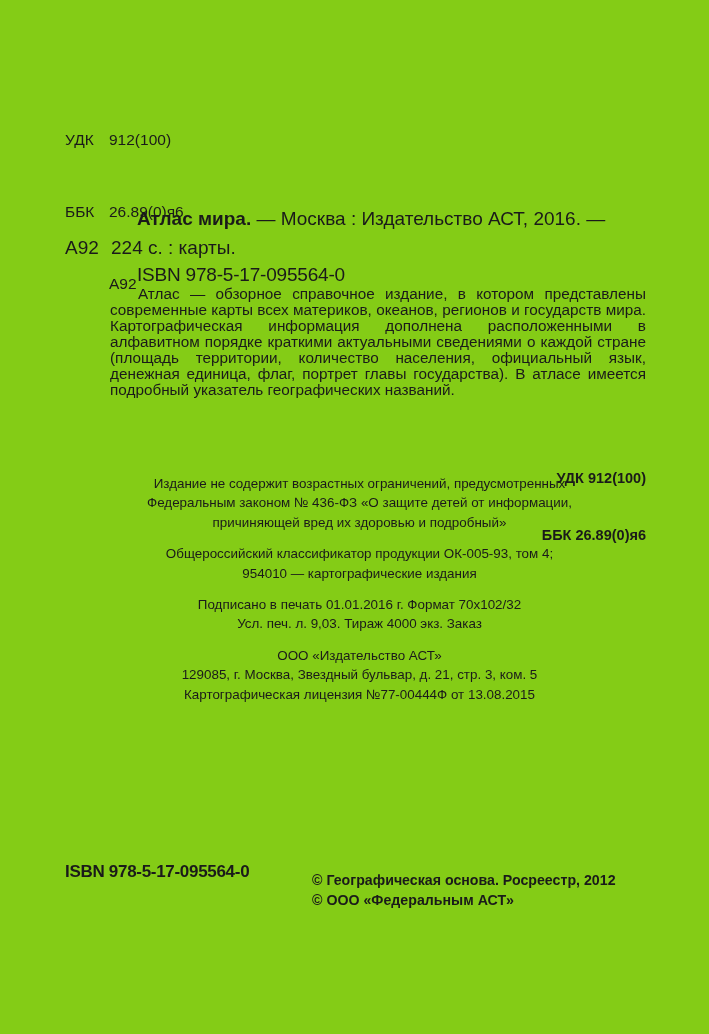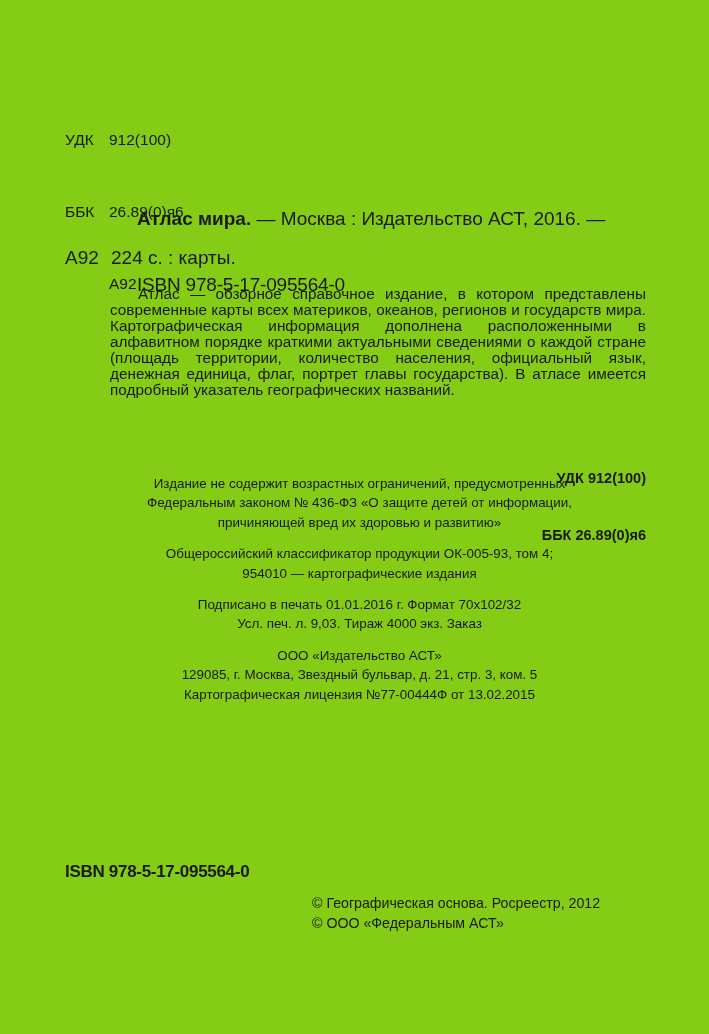--- a/index.html
+++ b/index.html
@@ -41,21 +41,21 @@
     line-height: 25px;
   }
   .biblio .line1 {
     padding-left: 72px;
   }
   .biblio .line1 .title {
     font-weight: bold;
   }
   .biblio .line2 {
     position: relative;
-    margin-top: 14px;
+    margin-top: 4px;
   }
   .biblio .line2 .shelf {
     display: inline-block;
     width: 44px;
   }
   .biblio .line2 .pages {
     display: inline-block;
     padding-left: 2px;
   }
   .biblio .isbn-line {
@@ -116,24 +116,24 @@
     font-size: 17px;
     font-weight: bold;
     font-family: "Liberation Sans Narrow", "Liberation Sans", sans-serif;
     letter-spacing: -0.3px;
   }
 
   
   .copyright {
     position: absolute;
     left: 312px;
-    top: 893px;
+    top: 870px;
     font-size: 14.2px;
     line-height: 20px;
-    font-weight: normal;
+    font-weight: bold;
   }
   .copyright div { white-space: nowrap; }
 </style>
 </head>
 <body>
 
 <div class="page">
 
   <div class="udc-block">
     <div class="row"><span class="lbl">УДК</span><span>912(100)</span></div>
@@ -152,37 +152,37 @@
   <div class="udc-right">
     <div>УДК 912(100)</div>
     <div>ББК 26.89(0)я6</div>
   </div>
 
   <div class="imprint">
 
     <div class="grp">
       <div>Издание не содержит возрастных ограничений, предусмотренных</div>
       <div>Федеральным законом № 436-ФЗ «О защите детей от информации,</div>
-      <div>причиняющей вред их здоровью и развитию»</div>
+      <div>причиняющей вред их здоровью и подробный»</div>
     </div>
 
     <div class="grp">
       <div>Общероссийский классификатор продукции ОК-005-93, том 4;</div>
       <div>954010 — картографические издания</div>
     </div>
 
     <div class="grp">
       <div>Подписано в печать  01.01.2016 г. Формат 70х102/32</div>
       <div>Усл. печ. л. 9,03.  Тираж  4000 экз. Заказ</div>
     </div>
 
     <div class="grp">
       <div>ООО «Издательство АСТ»</div>
       <div>129085, г. Москва, Звездный бульвар, д. 21, стр. 3, ком. 5</div>
-      <div>Картографическая лицензия №77-00444Ф от 13.02.2015</div>
+      <div>Картографическая лицензия №77-00444Ф от 13.08.2015</div>
     </div>
 
   </div>
 
   <div class="isbn-bottom">ISBN 978-5-17-095564-0</div>
 
   <div class="copyright">
     <div>© Географическая основа. Росреестр, 2012</div>
     <div>© ООО «Федеральным АСТ»</div>
   </div>

